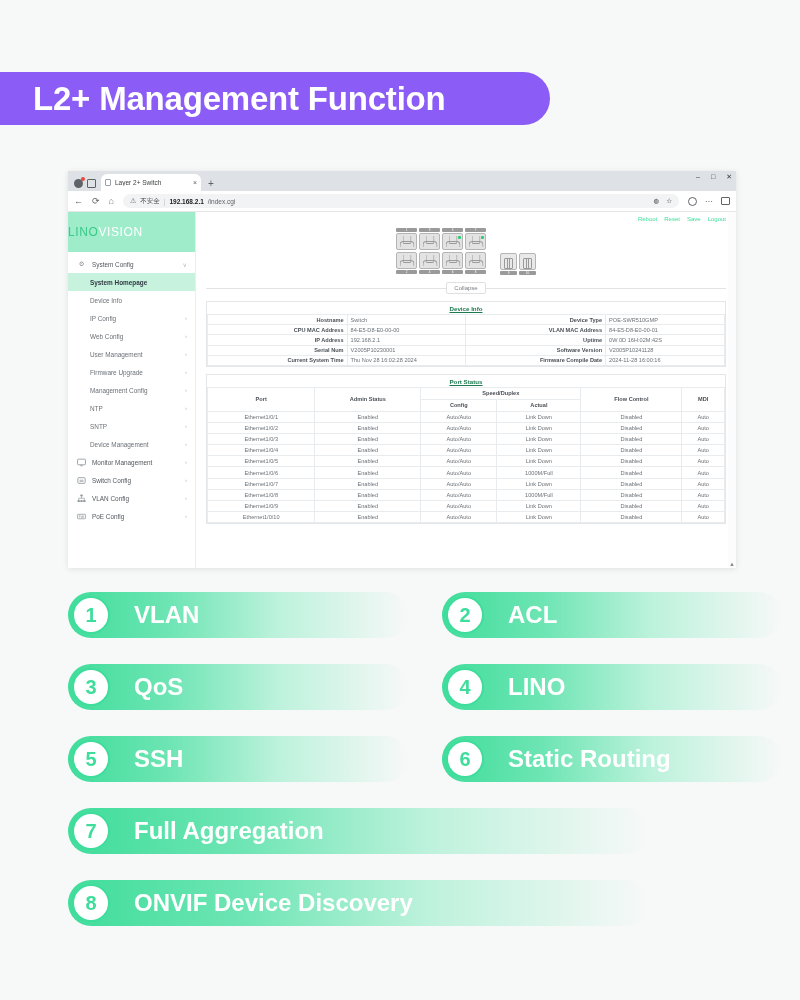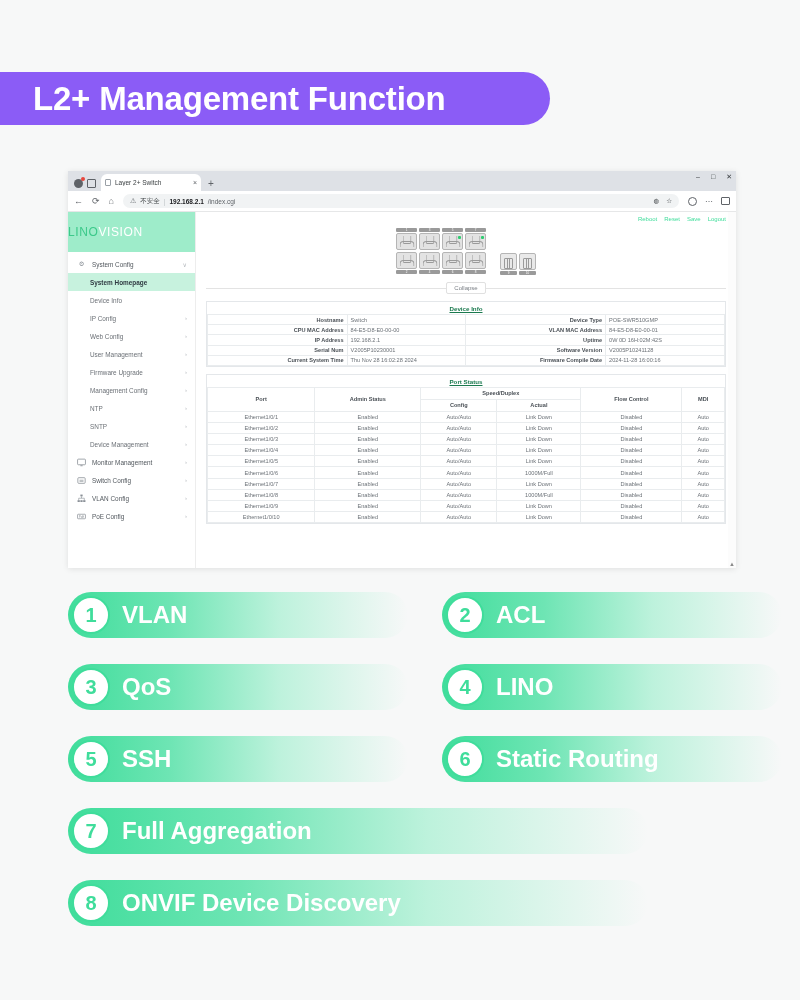--- a/index.html
+++ b/index.html
@@ -186,21 +186,21 @@
     background:linear-gradient(to right,#3fdd9b 0%, #6ee5b4 30%, #bdf2dc 62%, rgba(247,248,248,0) 100%);
   }
   .pill .badge{
     position:relative;z-index:2;width:38px;height:38px;border-radius:50%;
     background:#ffffff;border:2.5px solid #3fdd9b;
     display:flex;align-items:center;justify-content:center;
     color:#3fdd9b;font-size:20px;font-weight:bold;margin-left:4px;flex:0 0 38px;
   }
   .pill .plabel{
     position:relative;z-index:2;color:#ffffff;font-size:24px;font-weight:bold;
-    margin-left:12px;white-space:nowrap;
+    margin-left:24px;white-space:nowrap;
   }
   .pill.w-half .bar{width:340px;}
   .pill.w-half{width:360px;}
   .pill.w-full .bar{width:580px;}
   .pill.w-full{width:600px;}
   .col-left{margin-left:68px;}
   .col-right{margin-left:16px;}
 </style>
 </head>
 <body>

